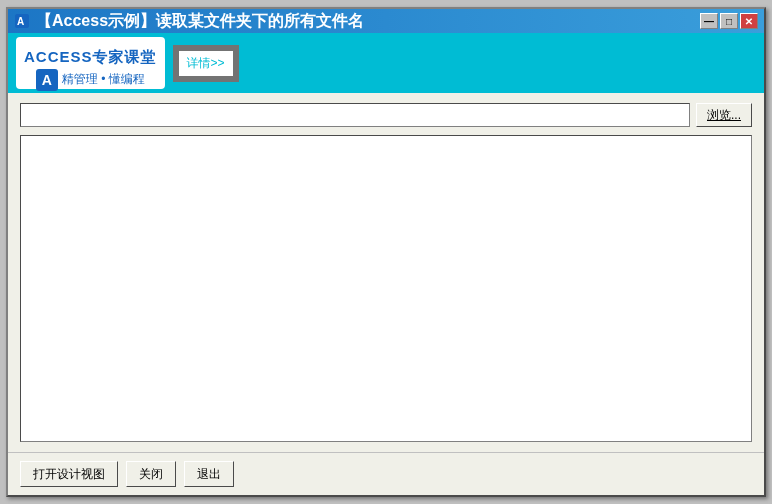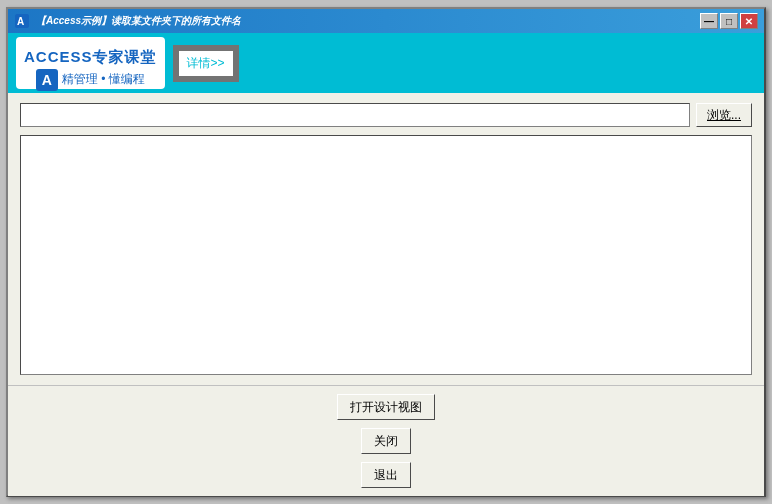--- a/index.html
+++ b/index.html
@@ -51,24 +51,23 @@
 
     .title-icon {
       width: 16px;
       height: 16px;
       display: flex;
       align-items: center;
       justify-content: center;
     }
 
     .title-text {
-      font-size: 10px;
-      font-weight: bold;
-      color: white;
-      font-style: italic;
+      font-size: 16px;
+      font-weight: bold;
+      color: white;
     }
 
     .title-controls {
       display: flex;
       gap: 2px;
     }
 
     .title-btn {
       width: 18px;
       height: 16px;
@@ -212,21 +211,20 @@
     }
 
     .footer-bar {
       display: flex;
       align-items: center;
       padding: 8px 12px;
       gap: 8px;
       background: #f0f0e8;
       border-top: 1px solid #c0c0c0;
       flex-shrink: 0;
-      flex-direction: column;
     }
 
     .footer-btn {
       height: 26px;
       padding: 2px 12px;
       background: #f0f0e8;
       border: 1px solid #808080;
       border-top-color: #ffffff;
       border-left-color: #ffffff;
       border-right-color: #4a4a4a;

